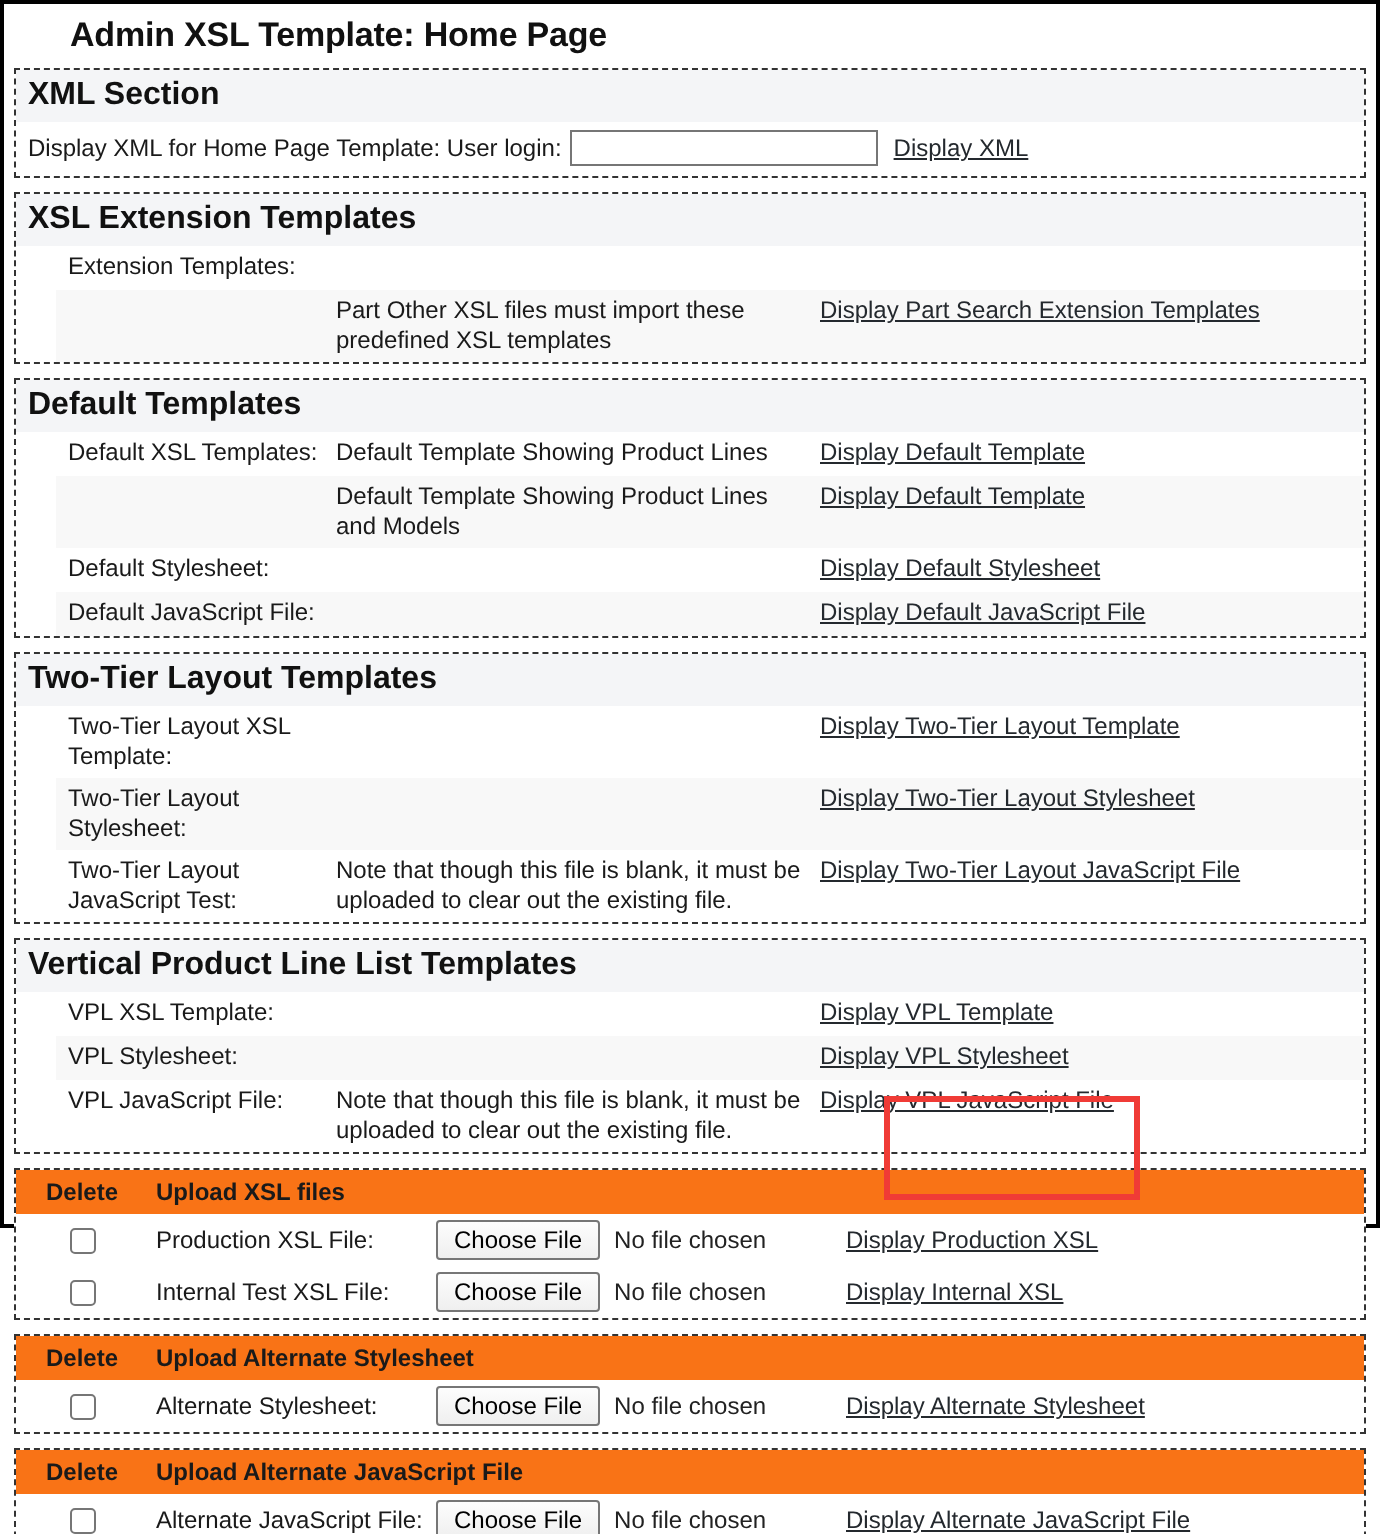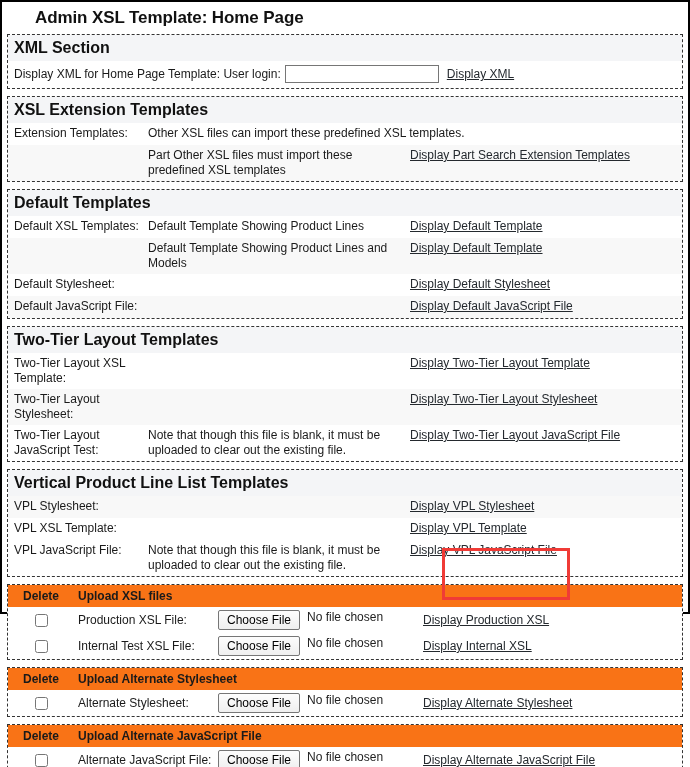--- a/index.html
+++ b/index.html
@@ -38,20 +38,21 @@
     font-weight: bold;
     font-size: 16px;
     padding: 4px 0 4px 6px;
     color: #111;
   }
   .row {
     display: flex;
     align-items: flex-start;
     min-height: 22px;
     padding: 3px 0 3px 0;
+    margin-left: 20px;
   }
   .row.alt { background: #f8f8f8; }
   .row.plain { background: #ffffff; }
   .c-label {
     width: 140px;
     flex: 0 0 140px;
     padding-left: 6px;
     line-height: 15px;
   }
   .c-desc {
@@ -100,21 +101,21 @@
   }
   .up-head .c-del { width: 66px; flex: 0 0 66px; text-align: center; }
   .up-head .c-ttl { flex: 1 1 auto; padding-left: 4px; }
   .up-row {
     display: flex;
     align-items: center;
     padding: 3px 0 3px 0;
   }
   .up-row .c-del { width: 66px; flex: 0 0 66px; text-align: center; }
   .up-row .c-name { width: 144px; flex: 0 0 144px; padding-left: 4px; }
-  .up-row .c-file { width: 205px; flex: 0 0 205px; display: flex; align-items: flex-start; }
+  .up-row .c-file { width: 205px; flex: 0 0 205px; display: flex; align-items: center; }
   .up-row .c-dlink { flex: 1 1 auto; }
   input[type=checkbox] {
     width: 13px; height: 13px; margin: 0; vertical-align: middle;
   }
   .choose-btn {
     font-family: "Liberation Sans", sans-serif;
     font-size: 12px;
     border: 1px solid #767676;
     background: linear-gradient(#fdfdfd,#efefef);
     border-radius: 2px;
@@ -150,21 +151,20 @@
       <span class="xml-link-wrap">
         <a class="lnk">Display XML</a>
       </span>
     </div>
   </div>
 
   <div class="section">
     <div class="section-header">XSL Extension Templates</div>
     <div class="row plain">
       <div class="c-label">Extension Templates:</div>
-      <div class="c-desc">Other XSL files can import these predefined XSL templates.</div>
     </div>
     <div class="row alt">
       <div class="c-label"></div>
       <div class="c-desc">Part Other XSL files must import these predefined XSL templates</div>
       <div class="c-link">
         <a class="lnk">Display Part Search Extension Templates</a>
       </div>
     </div>
   </div>
 
@@ -220,32 +220,32 @@
       <div class="c-label">Two-Tier Layout JavaScript Test:</div>
       <div class="c-desc">Note that though this file is blank, it must be uploaded to clear out the existing file.</div>
       <div class="c-link">
         <a class="lnk">Display Two-Tier Layout JavaScript File</a>
       </div>
     </div>
   </div>
 
   <div class="section">
     <div class="section-header">Vertical Product Line List Templates</div>
+    <div class="row plain">
+      <div class="c-label">VPL XSL Template:</div>
+      <div class="c-desc"></div>
+      <div class="c-link">
+        <a class="lnk">Display VPL Template</a>
+      </div>
+    </div>
     <div class="row alt">
       <div class="c-label">VPL Stylesheet:</div>
       <div class="c-desc"></div>
       <div class="c-link">
         <a class="lnk">Display VPL Stylesheet</a>
-      </div>
-    </div>
-    <div class="row plain">
-      <div class="c-label">VPL XSL Template:</div>
-      <div class="c-desc"></div>
-      <div class="c-link">
-        <a class="lnk">Display VPL Template</a>
       </div>
     </div>
     <div class="row plain">
       <div class="c-label">VPL JavaScript File:</div>
       <div class="c-desc">Note that though this file is blank, it must be uploaded to clear out the existing file.</div>
       <div class="c-link">
         <a class="lnk">Display VPL JavaScript File</a>
       </div>
     </div>
   </div>

